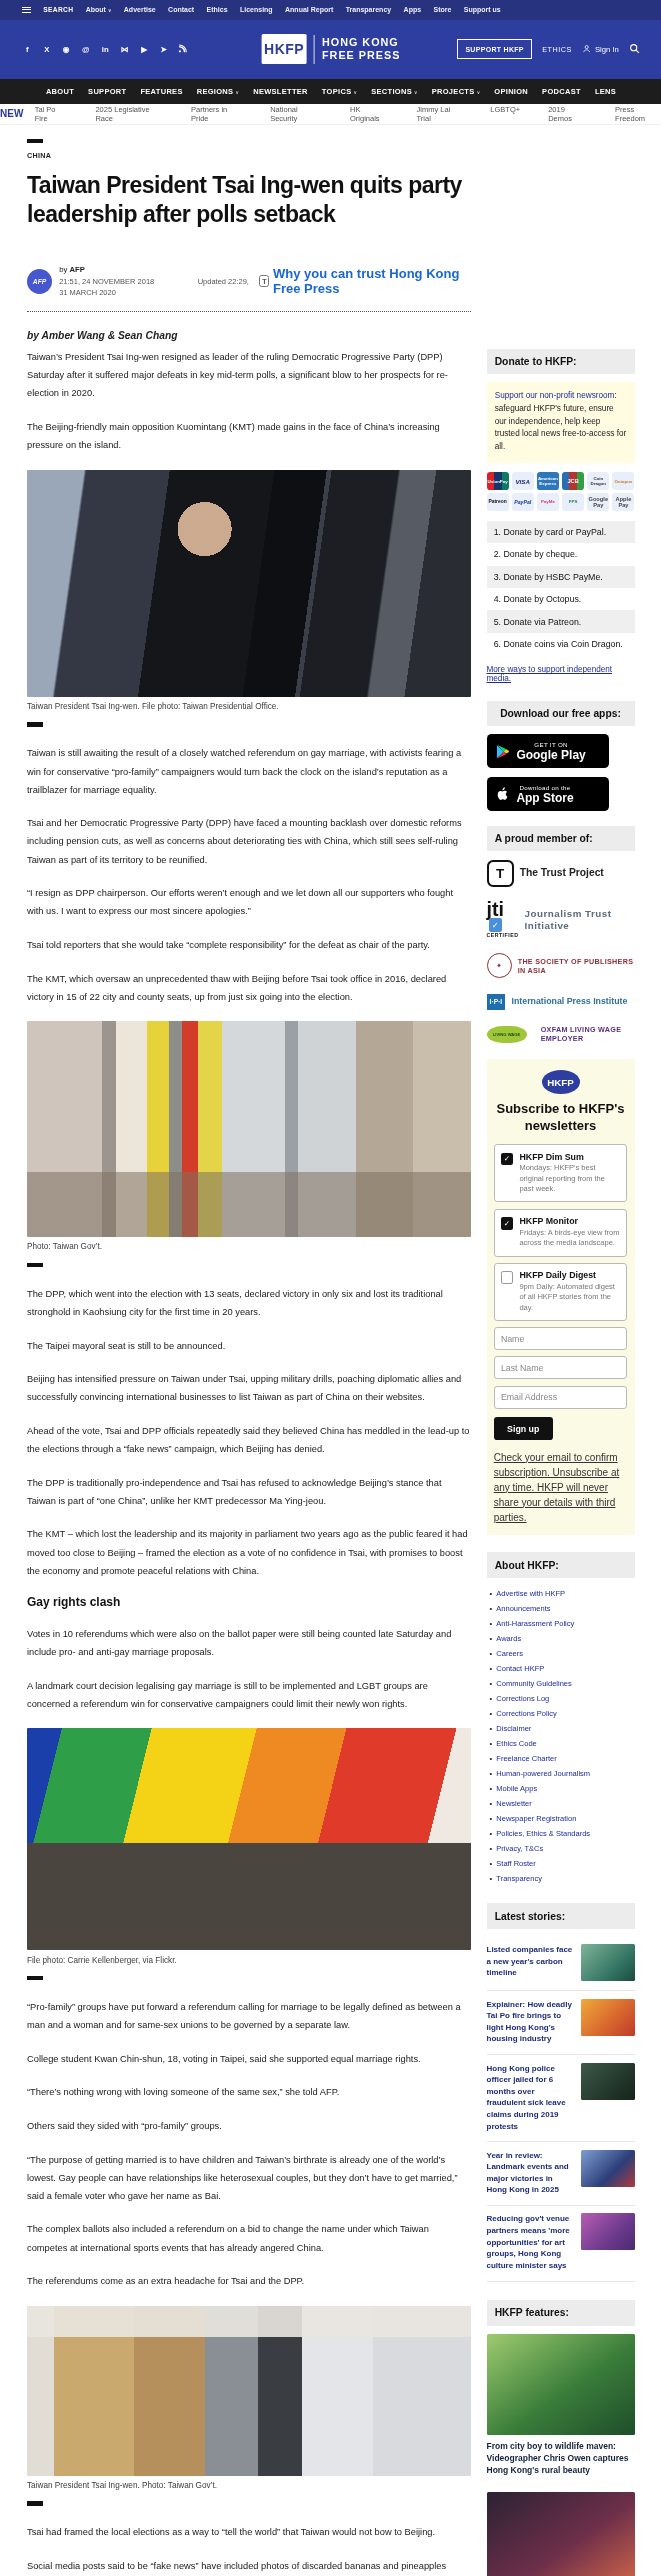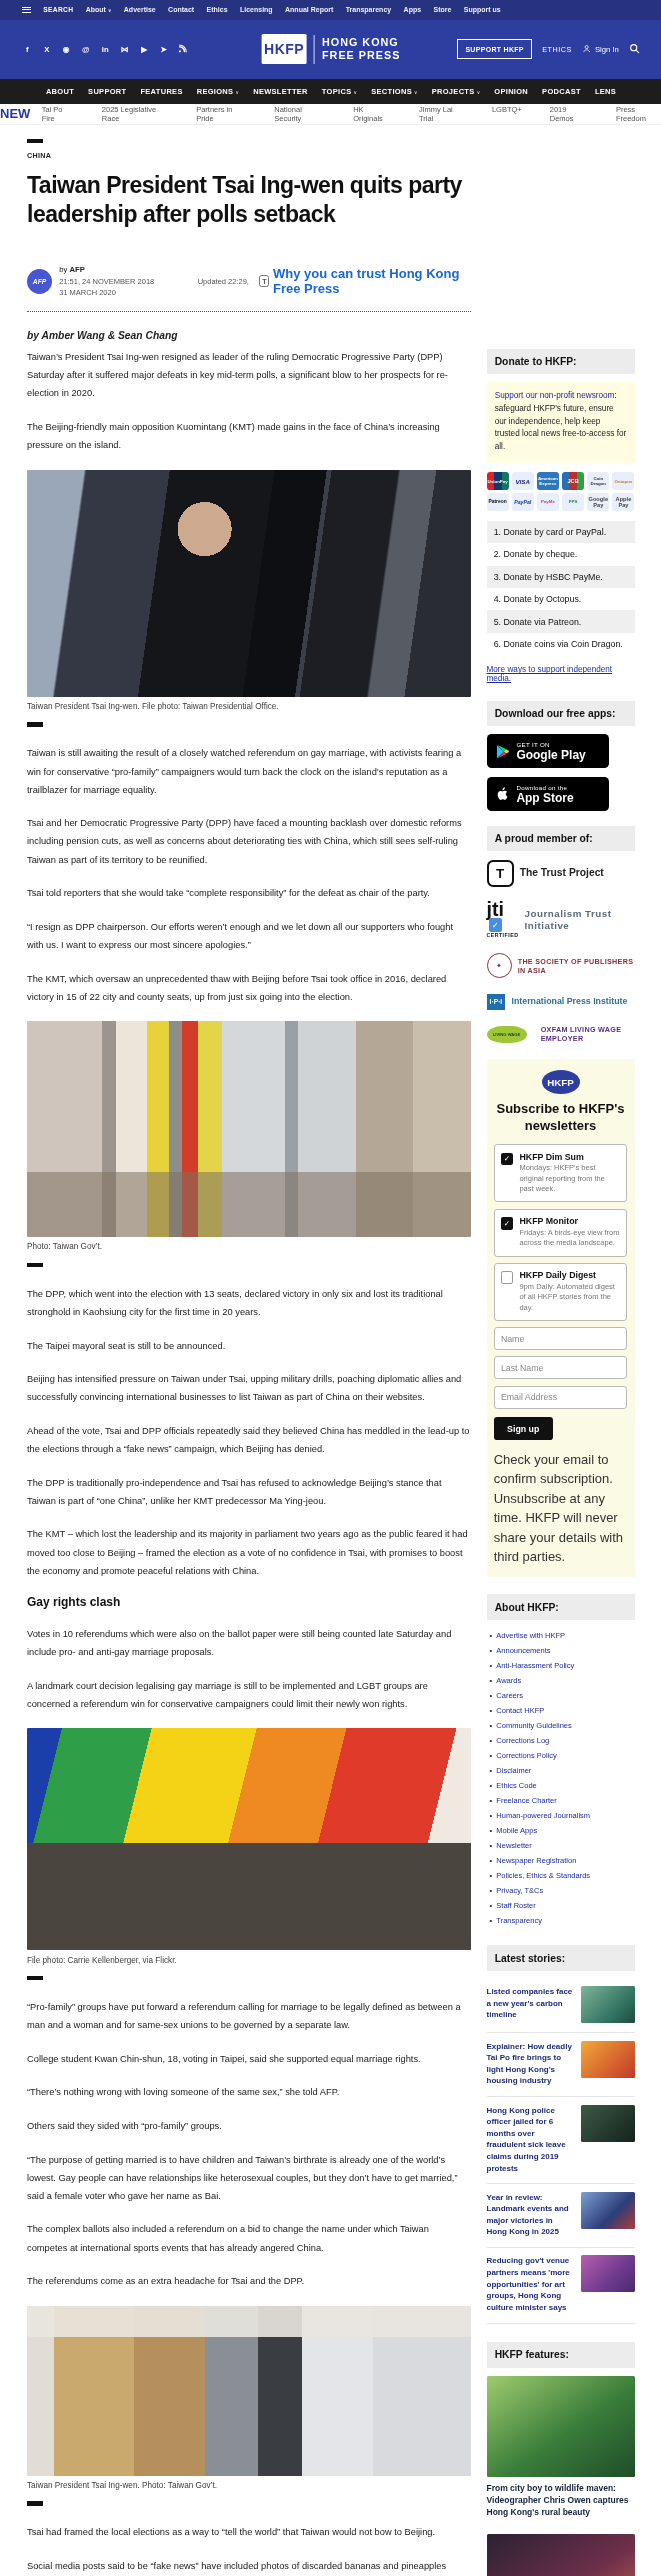--- a/index.html
+++ b/index.html
@@ -31,21 +31,21 @@
   .signin { display:flex; align-items:center; gap:3.6px; color:#fff; font-size:7.7px; }
   .icon-svg svg { display:block; }
 
   
   .mainnav { background:#1d1d1d; height:25px; display:flex; align-items:center; justify-content:center; gap:14px; }
   .nav-item { color:#fff; font-weight:700; font-size:7.5px; letter-spacing:0.3px; }
   .nav-item .caret { font-size:4.6px; margin-left:2.1px; color:#ccc; }
 
   
   .tagbar { background:#fff; height:21.6px; display:flex; align-items:center; justify-content:center; gap:11.3px; border-bottom:0.5px solid #f0f0f0; }
-  .tag-new { color:#2637a0; font-weight:800; font-size:13px; }
+  .tag-new { color:#2637a0; font-weight:800; font-size:10px; }
   .tag-item { color:#555; font-size:7.5px; }
 
   
   .container { width:608px; margin:0 auto; display:flex; gap:15.5px; padding-top:13.4px; }
   .article-col { width:444px; }
   .sidebar { width:148px; margin-top:210px; }
 
   
   .mini-bar { width:15.5px; height:4.6px; background:#111; }
   .category { font-size:7.2px; font-weight:800; letter-spacing:0.3px; margin:8.2px 0 10.3px; }
@@ -105,21 +105,21 @@
   .pay-coin-dragon { color:#333; }
   .pay-fps { color:#2b7a4b; }
   .donate-list { list-style:none; margin-bottom:7.2px; }
   .donate-list li { font-size:8.8px; padding:6.2px 7.2px; color:#111; }
   .donate-list li:nth-child(odd) { background:#efefef; }
   .more-link { display:inline-block; color:#1d2b9e; text-decoration:underline; font-size:8.2px; margin:3.1px 0 17.5px; }
 
   .badge { background:#000; border-radius:4.6px; width:122px; height:34px; display:flex; align-items:center; gap:6.2px; padding:0 8.2px; margin:0 0 8.2px; }
   .badge .b-top { color:#fff; font-size:6.2px; letter-spacing:0.3px; }
   .badge .b-bottom { color:#fff; font-size:12px; font-weight:700; line-height:1.1; }
-  .apps-section { margin-bottom:15.5px; }
+  .apps-section { margin-bottom:15.5px;text-align:center; }
 
   .member { display:flex; align-items:center; gap:6.2px; margin:0 0 15.5px; }
   .m-trust-box { width:27px; height:27px; border:2.1px solid #111; border-radius:6.2px; display:flex; align-items:center; justify-content:center; font-weight:800; font-size:13.4px; color:#111; }
   .m-label { font-weight:800; font-size:10.3px; color:#222; line-height:1.15; }
   .m-jti-big { font-weight:800; font-size:19.6px; color:#111; line-height:.8; }
   .m-jti-sub { font-size:5.2px; font-weight:800; letter-spacing:0.5px; color:#111; }
   .m-jti-check { width:13.4px; height:13.4px; background:#4a90d9; border-radius:2.1px; color:#fff; font-size:8.2px; display:inline-flex; align-items:center; justify-content:center; margin-left:2.1px; }
   .m-label-jti { color:#5a6b7a; font-size:9.8px; font-weight:600; letter-spacing:0.5px; line-height:1.2; }
   .m-sopa-ring { width:25px; height:25px; border:1.5px solid #8c2f39; border-radius:50%; display:flex; align-items:center; justify-content:center; color:#8c2f39; font-size:7.2px; flex:0 0 auto; }
   .m-label-sopa { color:#8c2f39; font-weight:800; font-size:7.2px; letter-spacing:0.3px; }
@@ -133,21 +133,21 @@
   .nl-title { text-align:center; font-size:13px; font-weight:800; color:#111; line-height:1.25; margin-bottom:10.3px; }
   .nl-card { background:#fff; border:0.5px solid #b9b9b9; border-radius:3.1px; padding:6.7px 6.2px; display:flex; gap:6.2px; margin-bottom:6.2px; }
   .nl-check { width:12.4px; height:12.4px; border-radius:2.1px; flex:0 0 auto; display:flex; align-items:center; justify-content:center; font-size:7.7px; margin-top:1px; }
   .nl-check.checked { background:#111; color:#fff; }
   .nl-check.unchecked { background:#fff; border:1px solid #999; }
   .nl-name { font-weight:800; font-size:8.8px; color:#111; margin-bottom:1.5px; }
   .nl-desc { font-size:7.5px; color:#777; line-height:1.4; }
   .nl-input { width:100%; background:#fff; border:0.5px solid #b9b9b9; border-radius:3.1px; height:23px; padding:0 6.2px; font-size:8.8px; color:#333; margin-bottom:6.2px; font-family:"Liberation Sans",sans-serif; }
   .nl-input::placeholder { color:#888; }
   .nl-btn { background:#111; color:#fff; font-weight:800; font-size:8.8px; border:none; border-radius:3.1px; padding:6.7px 13.4px; margin:2.1px 0 9.3px; }
-  .nl-disclaimer { font-size:13px; color:#333; line-height:1.5; }
+  .nl-disclaimer { font-size:10px; color:#333; line-height:1.5;text-decoration:underline; }
 
   .about-list { list-style:none; margin:0 0 17.5px 3.1px; }
   .about-list li { font-size:7.5px; color:#1d2b9e; line-height:2.0; }
   .about-list li::before { content:"•"; color:#222; margin-right:4.1px; }
 
   .story { display:flex; gap:6.2px; padding:7.2px 0 9.3px; border-bottom:0.5px solid #e6e6e6; }
   .story-title { flex:1; color:#1d2b7a; font-weight:800; font-size:8px; line-height:1.45; }
   .story-thumb { width:54px; height:37px; border-radius:1.5px; flex:0 0 auto; }
   .thumb-1 { background:linear-gradient(135deg,#7fb59a,#2e6f5e 70%,#1d4a3e); }
   .thumb-2 { background:linear-gradient(135deg,#f2a93b,#d86a2e 55%,#c0392b); }
@@ -288,22 +288,22 @@
     <div class="guest-byline">by Amber Wang &amp; Sean Chang</div>
 
     <div class="article-body" id="article-body">
         <p>Taiwan’s President Tsai Ing-wen resigned as leader of the ruling Democratic Progressive Party (DPP) Saturday after it suffered major defeats in key mid-term polls, a significant blow to her prospects for re-election in 2020.</p>
         <p>The Beijing-friendly main opposition Kuomintang (KMT) made gains in the face of China’s increasing pressure on the island.</p>
         <div class="photo photo-1"></div>
         <div class="caption">Taiwan President Tsai Ing-wen. File photo: Taiwan Presidential Office.</div>
         <div class="mini-bar"></div>
         <p>Taiwan is still awaiting the result of a closely watched referendum on gay marriage, with activists fearing a win for conservative “pro-family” campaigners would turn back the clock on the island’s reputation as a trailblazer for marriage equality.</p>
         <p>Tsai and her Democratic Progressive Party (DPP) have faced a mounting backlash over domestic reforms including pension cuts, as well as concerns about deteriorating ties with China, which still sees self-ruling Taiwan as part of its territory to be reunified.</p>
+        <p>“I resign as DPP chairperson. Our efforts weren’t enough and we let down all our supporters who fought with us. I want to express our most sincere apologies.”</p>
         <p>Tsai told reporters that she would take “complete responsibility” for the defeat as chair of the party.</p>
-        <p>“I resign as DPP chairperson. Our efforts weren’t enough and we let down all our supporters who fought with us. I want to express our most sincere apologies.”</p>
         <p>The KMT, which oversaw an unprecedented thaw with Beijing before Tsai took office in 2016, declared victory in 15 of 22 city and county seats, up from just six going into the election.</p>
         <div class="photo photo-2"></div>
         <div class="caption">Photo: Taiwan Gov’t.</div>
         <div class="mini-bar"></div>
         <p>The DPP, which went into the election with 13 seats, declared victory in only six and lost its traditional stronghold in Kaohsiung city for the first time in 20 years.</p>
         <p>The Taipei mayoral seat is still to be announced.</p>
         <p>Beijing has intensified pressure on Taiwan under Tsai, upping military drills, poaching diplomatic allies and successfully convincing international businesses to list Taiwan as part of China on their websites.</p>
         <p>Ahead of the vote, Tsai and DPP officials repeatedly said they believed China has meddled in the lead-up to the elections through a “fake news” campaign, which Beijing has denied.</p>
         <p>The DPP is traditionally pro-independence and Tsai has refused to acknowledge Beijing’s stance that Taiwan is part of “one China”, unlike her KMT predecessor Ma Ying-jeou.</p>
         <p>The KMT – which lost the leadership and its majority in parliament two years ago as the public feared it had moved too close to Beijing – framed the election as a vote of no confidence in Tsai, with promises to boost the economy and promote peaceful relations with China.</p>

